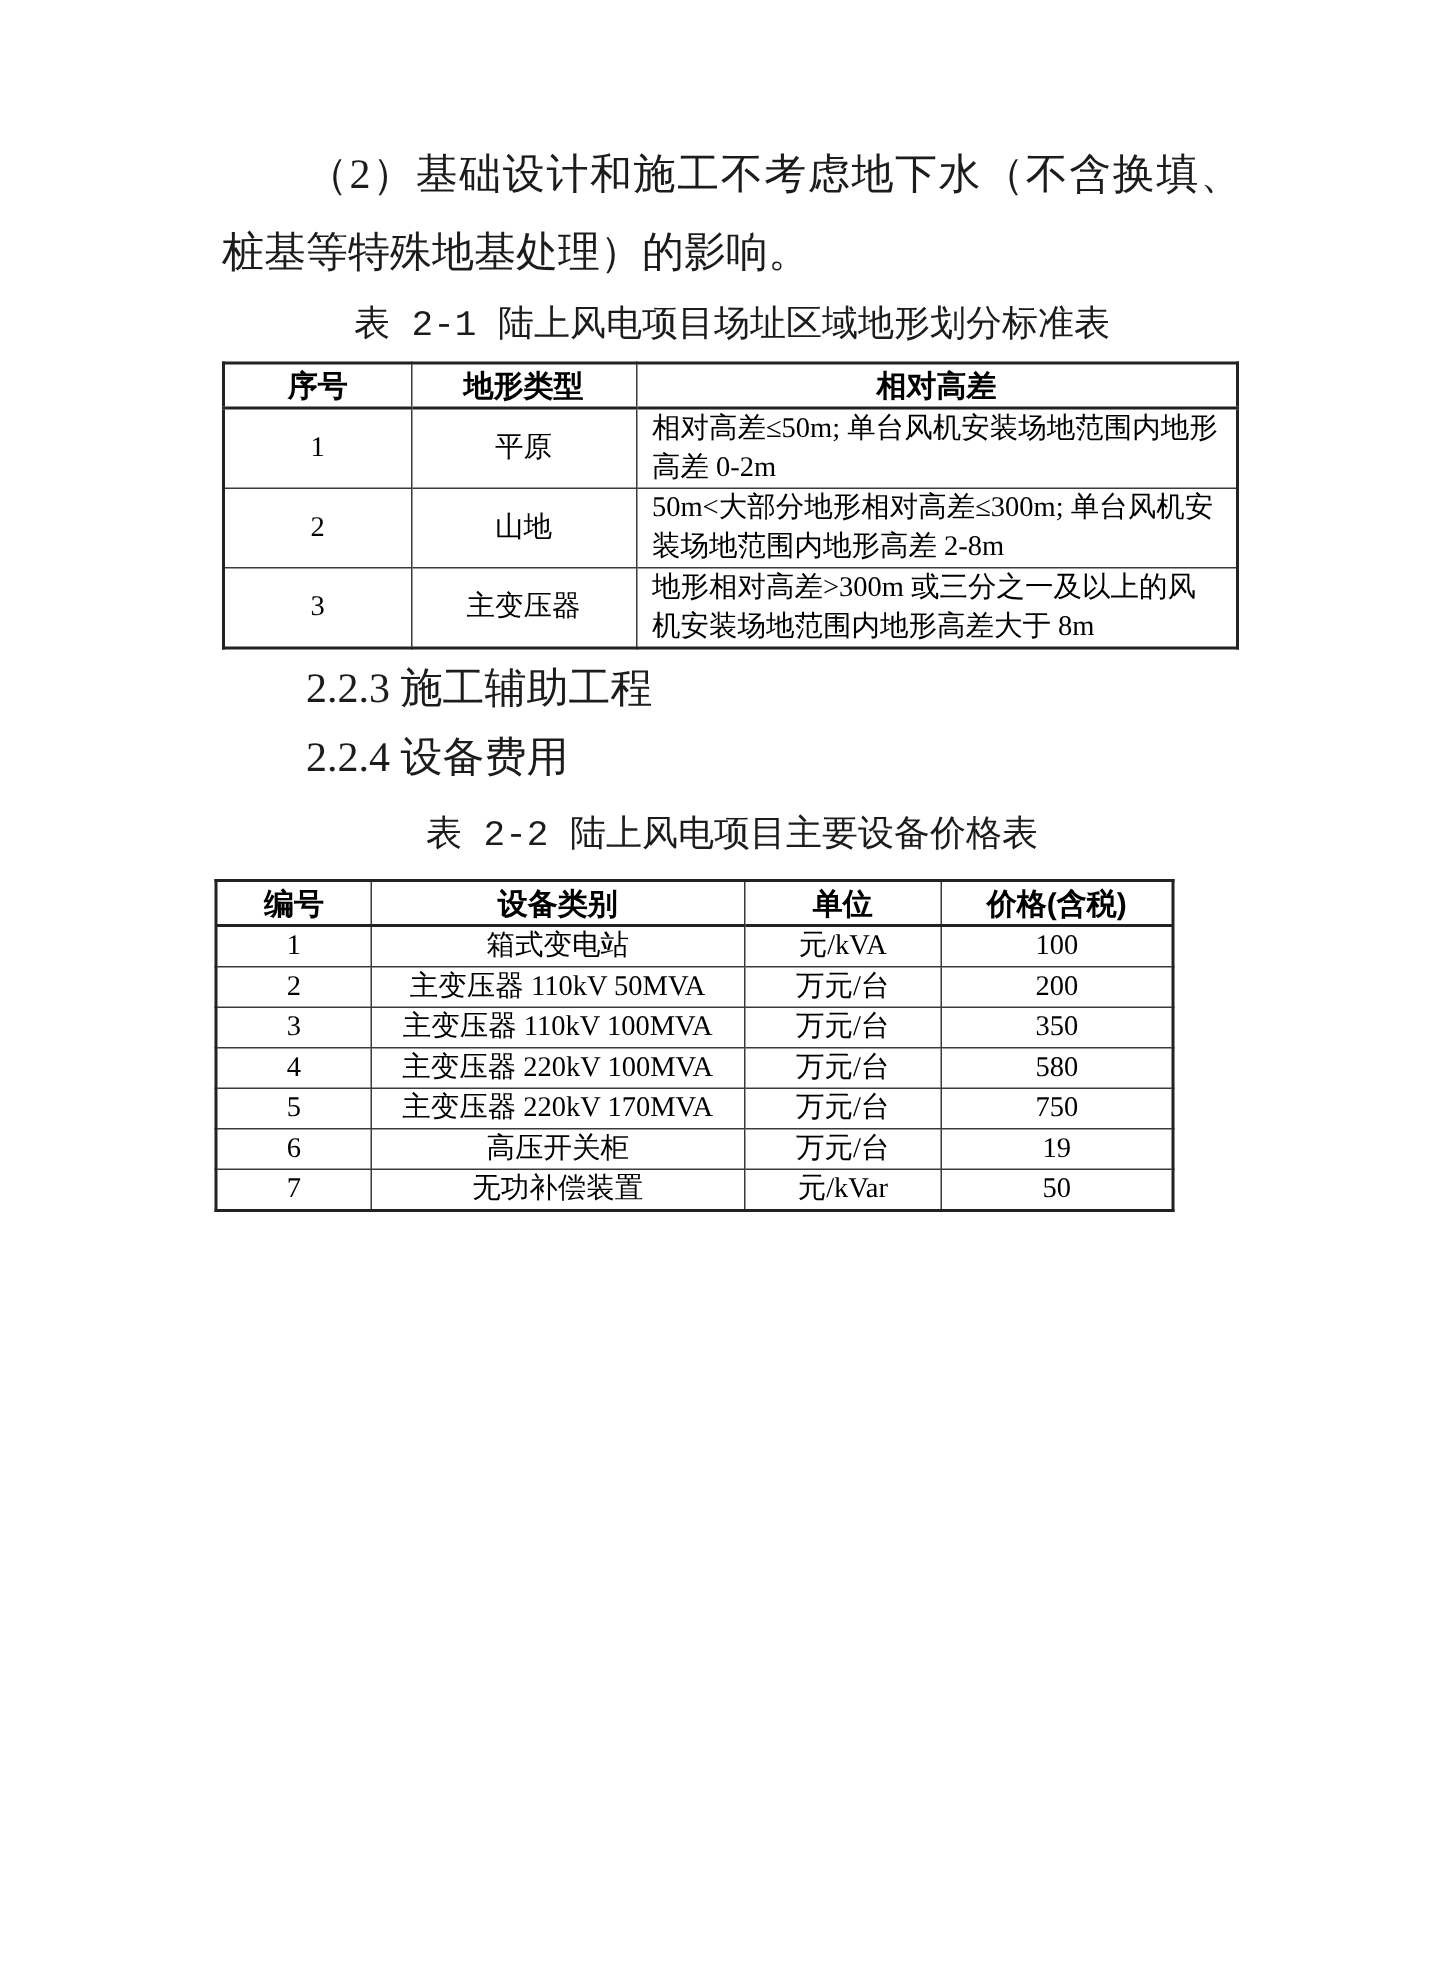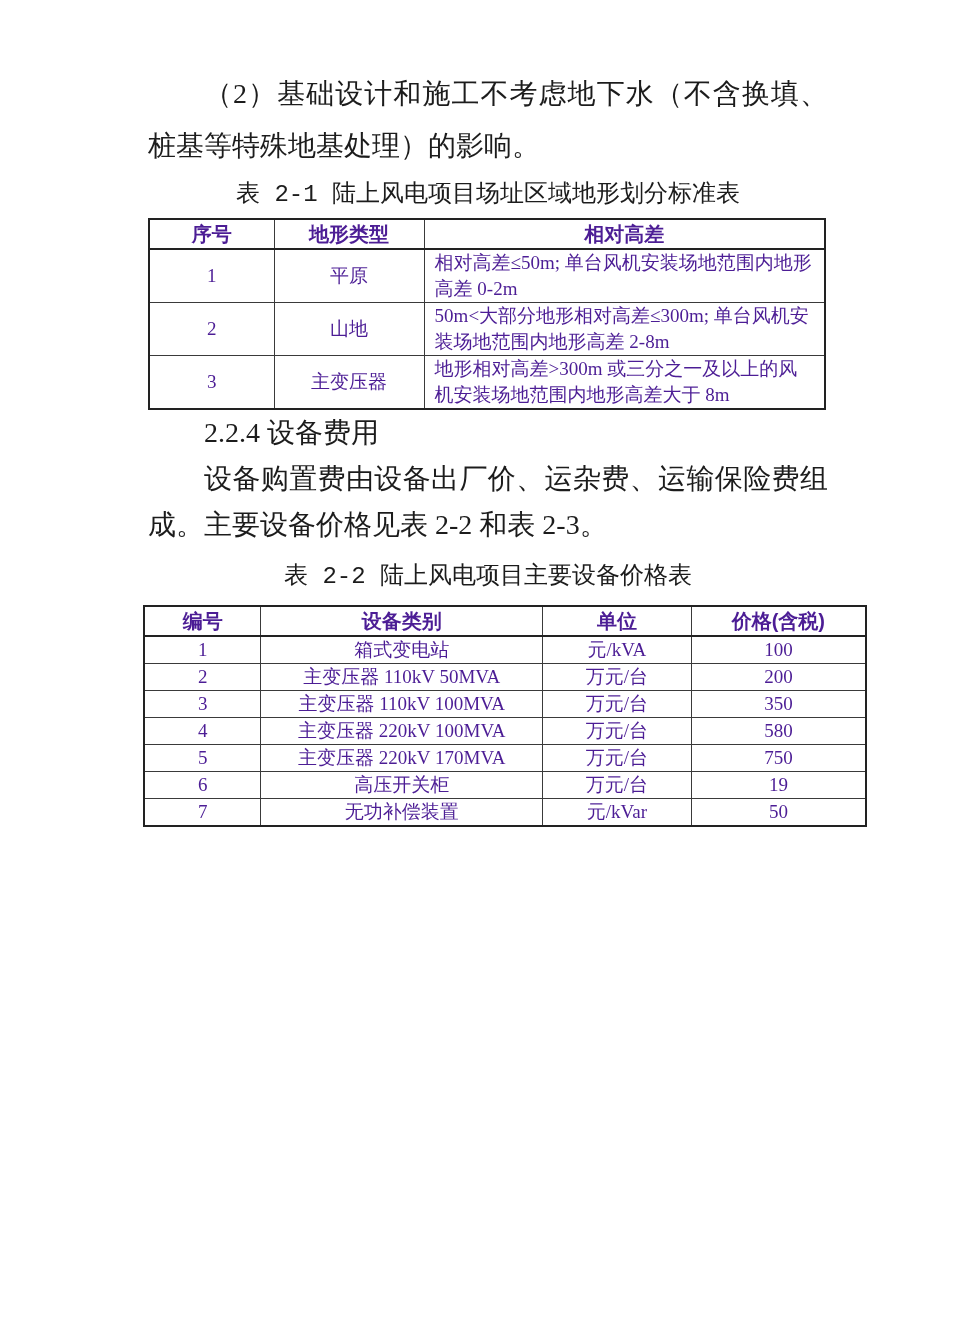--- a/index.html
+++ b/index.html
@@ -1,41 +1,41 @@
 <!DOCTYPE html>
 <html><head>
 <meta charset="utf-8">
 <style>
   html,body{margin:0;padding:0;background:#ffffff;}
   .page{
     position:relative;
     width:970px;height:1319px;
     background:#ffffff;
     box-sizing:border-box;
-    padding:68px 142px 0 148px;
+    padding:91px 142px 0 148px;
     font-family:"Liberation Serif","DejaVu Serif",serif;
     color:#1c1c1c;
     overflow:hidden;
   }
   p{margin:0;padding:0;}
   .body-upper{font-size:28px;line-height:52px;text-align:justify;}
   .body-lower{font-size:28px;line-height:46px;text-align:justify;}
   .indent{text-indent:2em;}
   .heading{text-align:left;}
   .caption{
     font-size:24px;line-height:30px;text-align:center;
     font-family:Liberation Mono, monospace;
   }
   .caption-1{margin-top:8px;}
   .caption-2{margin-top:14px;}
   table{border-collapse:collapse;table-layout:fixed;}
   .tbl{
     border:2px solid #222222;
     font-size:19px;
-    color:#4c1d95;
+    color:#000000;
   }
   .tbl th{
     font-family:"Liberation Sans","DejaVu Sans",sans-serif;
     font-weight:bold;
     font-size:20px;
     border:1px solid #3a3a3a;
     border-bottom:2px solid #222222;
     padding:0;
     height:28px;
     text-align:center;
@@ -44,21 +44,21 @@
   .tbl td{
     border:1px solid #3a3a3a;
     padding:0 6px;
     text-align:center;
     vertical-align:middle;
     line-height:26px;
   }
   .table-1{width:678px;margin-top:8px;}
   .table-1 td{height:51px;}
   .table-1 td.cell-left{text-align:left;padding:0 10px;}
-  .table-2{width:724px;margin-left:-5px;margin-top:13px;}
+  .table-2{width:640px;margin-left:-5px;margin-top:13px;}
   .table-2 td{height:25px;}
   .h222{margin-top:0;}
   .h223{margin-top:4px;}
 </style>
 </head>
 <body>
 
 <div class="page">
 
   <p class="body-upper indent">（2）基础设计和施工不考虑地下水（不含换填、桩基等特殊地基处理）的影响。</p>
@@ -92,25 +92,25 @@
         <td class="cell-left">50m&lt;大部分地形相对高差≤300m; 单台风机安装场地范围内地形高差 2-8m</td>
       </tr>
       <tr>
         <td>3</td>
         <td>主变压器</td>
         <td class="cell-left">地形相对高差&gt;300m 或三分之一及以上的风机安装场地范围内地形高差大于 8m</td>
       </tr>
     </tbody>
   </table>
 
+  <p class="body-lower indent heading h223">2.2.3 施工辅助工程</p>
 
 
   <p class="body-lower indent heading">2.2.4 设备费用</p>
 
-  <p class="body-lower indent">设备购置费由设备出厂价、运杂费、运输保险费组成。主要设备价格见表 2-2 和表 2-3。</p>
 
   <p class="caption caption-2">表 2-2 陆上风电项目主要设备价格表</p>
 
   <table class="tbl table-2">
     <colgroup>
       <col style="width:16.2%">
       <col style="width:39.0%">
       <col style="width:20.6%">
       <col style="width:24.2%">
     </colgroup>

